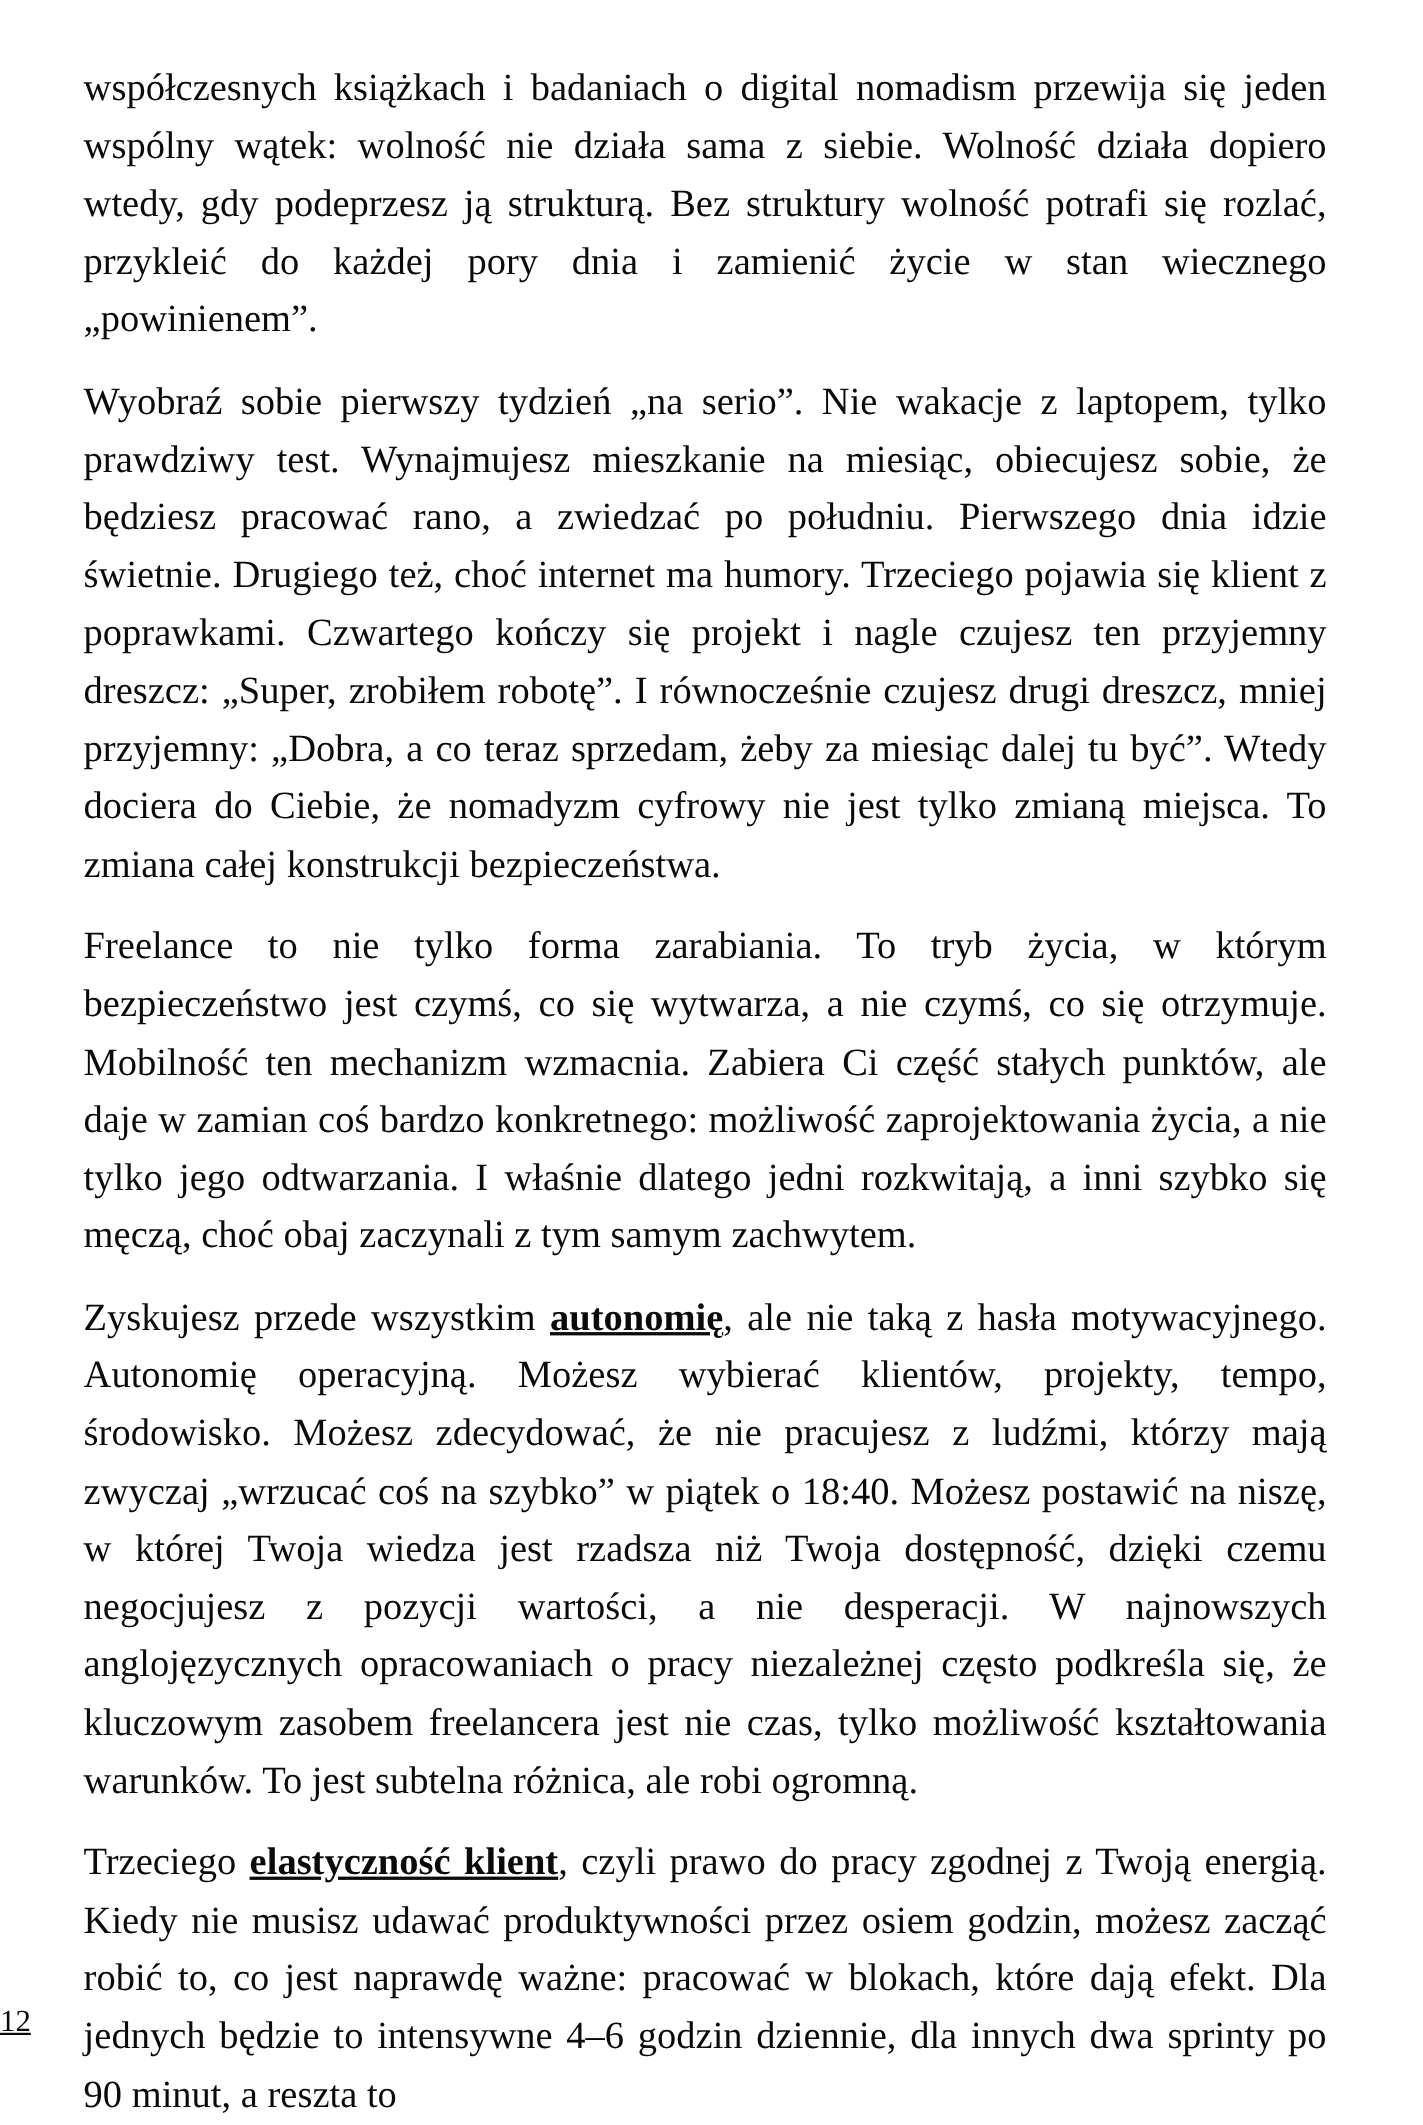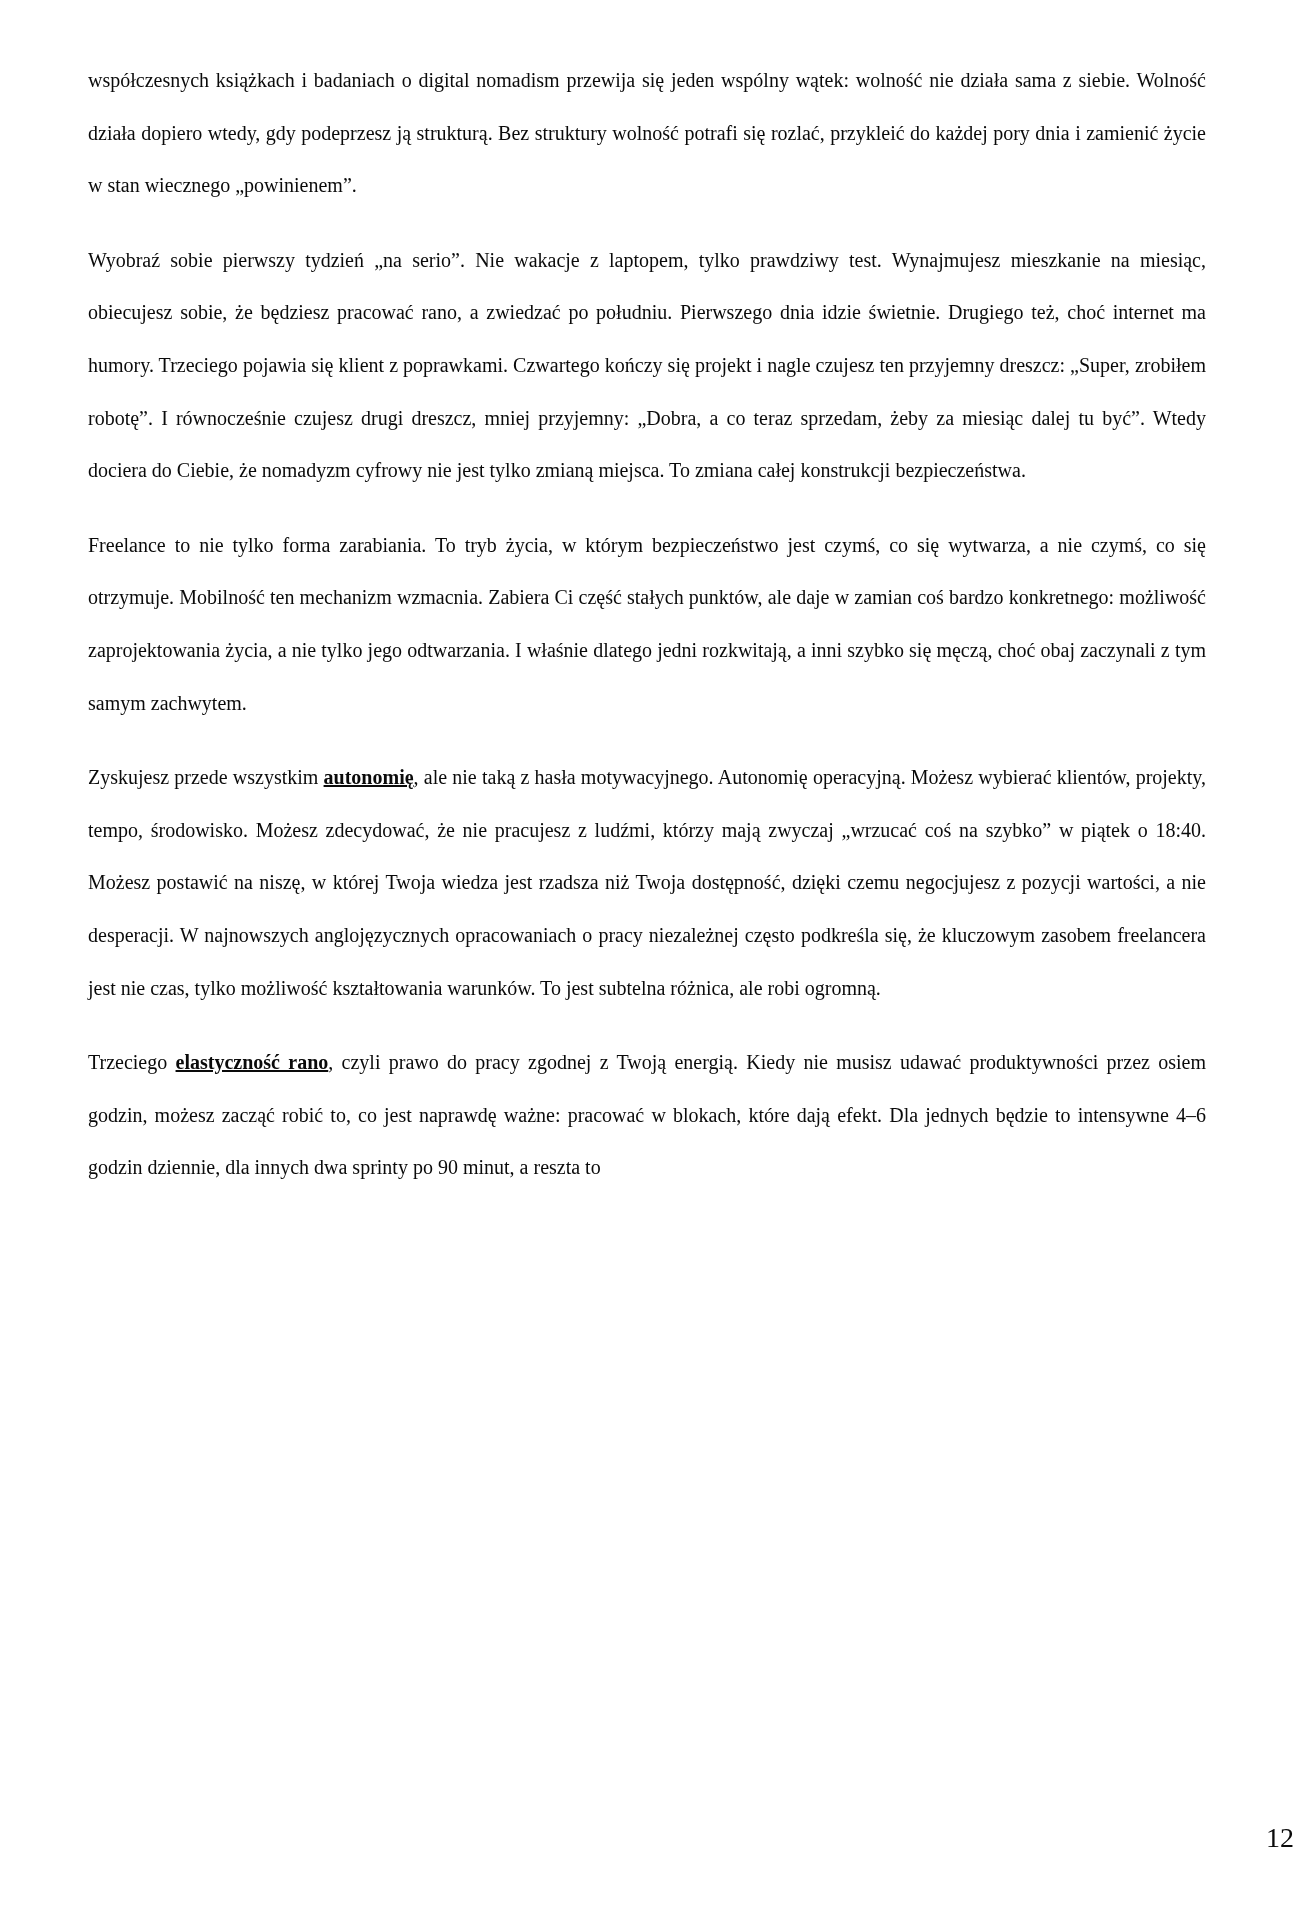--- a/index.html
+++ b/index.html
@@ -15,51 +15,52 @@
       font-family: "Liberation Serif", "DejaVu Serif", serif;
       color: #0a0a0a;
     }
     .page {
       position: absolute;
       left: 76px;
       top: 54px;
       width: 1130px;
     }
     .para {
-      margin: 0 0 22px 12px;
-      font-size: 20px;
+      margin: 0 0 22px 0;
+      font-size: 35px;
       line-height: 52.6px;
       text-align: justify;
       text-align-last: left;
       hyphens: none;
     }
     .heading {
       margin: 0 0 22px 0;
       font-size: 28.6px;
       line-height: 52.6px;
       font-weight: bold;
     }
     .bold {
       font-weight: bold;
       text-decoration: underline;
     }
     .page-number {
       position: absolute;
       left: 0;
       right: 0;
       top: 1818px;
-      text-align: right;
+      text-align: left;
       font-size: 28px;
       line-height: 40px;
+      text-decoration: underline;
     }
   </style>
 </head>
 <body>
 
 <div class="page">
   <p class="para">współczesnych książkach i badaniach o digital nomadism przewija się jeden wspólny wątek: wolność nie działa sama z siebie. Wolność działa dopiero wtedy, gdy podeprzesz ją strukturą. Bez struktury wolność potrafi się rozlać, przykleić do każdej pory dnia i zamienić życie w stan wiecznego „powinienem”.</p>
   <p class="para">Wyobraź sobie pierwszy tydzień „na serio”. Nie wakacje z laptopem, tylko prawdziwy test. Wynajmujesz mieszkanie na miesiąc, obiecujesz sobie, że będziesz pracować rano, a zwiedzać po południu. Pierwszego dnia idzie świetnie. Drugiego też, choć internet ma humory. Trzeciego pojawia się klient z poprawkami. Czwartego kończy się projekt i nagle czujesz ten przyjemny dreszcz: „Super, zrobiłem robotę”. I równocześnie czujesz drugi dreszcz, mniej przyjemny: „Dobra, a co teraz sprzedam, żeby za miesiąc dalej tu być”. Wtedy dociera do Ciebie, że nomadyzm cyfrowy nie jest tylko zmianą miejsca. To zmiana całej konstrukcji bezpieczeństwa.</p>
   <p class="para">Freelance to nie tylko forma zarabiania. To tryb życia, w którym bezpieczeństwo jest czymś, co się wytwarza, a nie czymś, co się otrzymuje. Mobilność ten mechanizm wzmacnia. Zabiera Ci część stałych punktów, ale daje w zamian coś bardzo konkretnego: możliwość zaprojektowania życia, a nie tylko jego odtwarzania. I właśnie dlatego jedni rozkwitają, a inni szybko się męczą, choć obaj zaczynali z tym samym zachwytem.</p>
   <p class="para"><span>Zyskujesz przede wszystkim </span><span class="bold">autonomię</span><span>, ale nie taką z hasła motywacyjnego. Autonomię operacyjną. Możesz wybierać klientów, projekty, tempo, środowisko. Możesz zdecydować, że nie pracujesz z ludźmi, którzy mają zwyczaj „wrzucać coś na szybko” w piątek o 18:40. Możesz postawić na niszę, w której Twoja wiedza jest rzadsza niż Twoja dostępność, dzięki czemu negocjujesz z pozycji wartości, a nie desperacji. W najnowszych anglojęzycznych opracowaniach o pracy niezależnej często podkreśla się, że kluczowym zasobem freelancera jest nie czas, tylko możliwość kształtowania warunków. To jest subtelna różnica, ale robi ogromną.</span></p>
-  <p class="para"><span>Trzeciego </span><span class="bold">elastyczność rano</span><span>, czyli prawo do pracy zgodnej z Twoją energią. Kiedy nie musisz udawać produktywności przez osiem godzin, możesz zacząć robić to, co jest naprawdę ważne: pracować w blokach, które dają efekt. Dla jednych będzie to intensywne 4–6 godzin dziennie, dla innych dwa sprinty po 90 minut, a reszta to</span></p>
+  <p class="para"><span>Trzeciego </span><span class="bold">elastyczność klient</span><span>, czyli prawo do pracy zgodnej z Twoją energią. Kiedy nie musisz udawać produktywności przez osiem godzin, możesz zacząć robić to, co jest naprawdę ważne: pracować w blokach, które dają efekt. Dla jednych będzie to intensywne 4–6 godzin dziennie, dla innych dwa sprinty po 90 minut, a reszta to</span></p>
 </div>
 
 <div class="page-number">12</div>
 
 </body></html>

